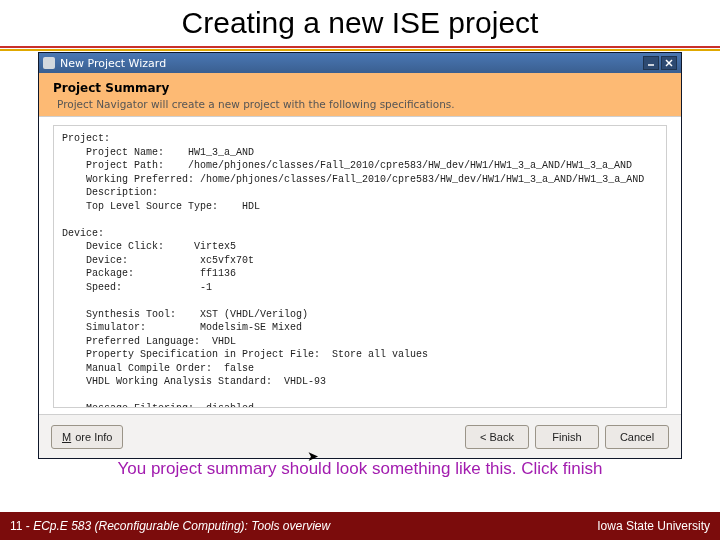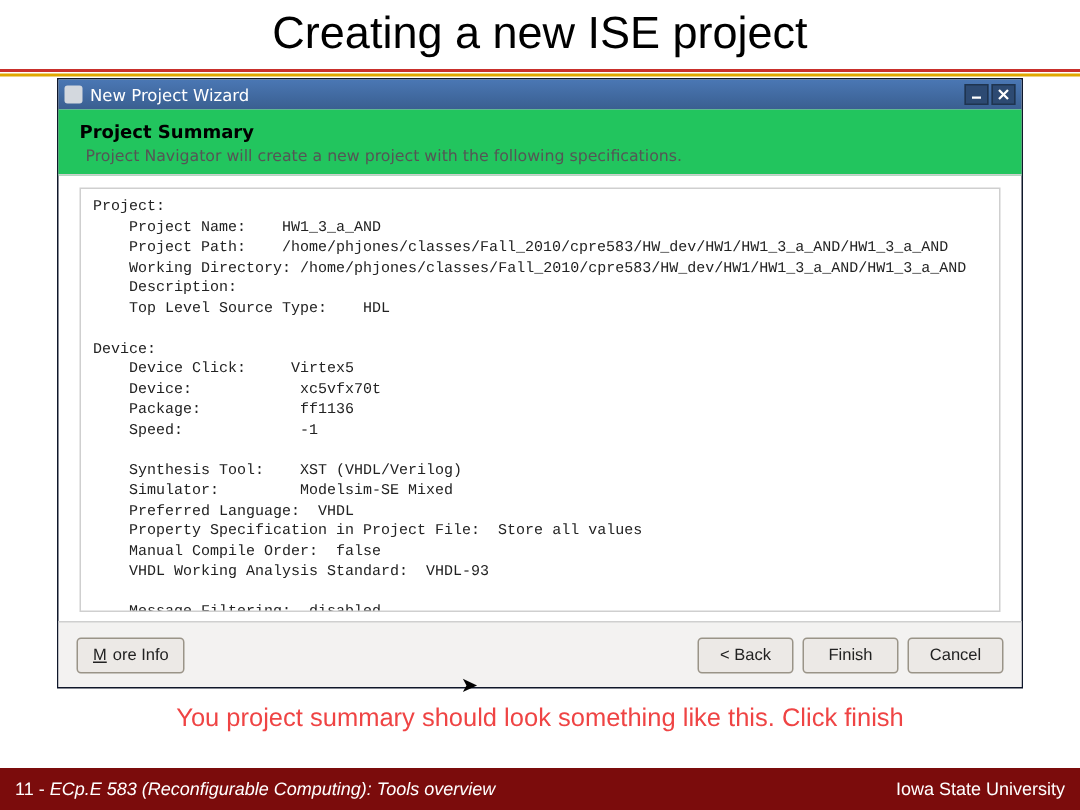--- a/index.html
+++ b/index.html
@@ -9,31 +9,31 @@
   .rule-wrap { margin-top: 6px; }
   .rule1 { height: 2px; background: #c9302c; }
   .rule2 { height: 2px; background: #e0a800; margin-top: 1px; }
   .screenshot-frame { margin: 1px 38px 0 38px; border: 1px solid #0f172a; height: 407px; background: #fff; position: relative; }
   .win { position: absolute; inset: 0; display: flex; flex-direction: column; font-family: "DejaVu Sans", Arial, sans-serif; }
   .titlebar { height: 20px; background: linear-gradient(#4a77b4, #3a5f90); color: #fff; display: flex; align-items: center; padding: 0 4px; font-size: 11px; }
   .titlebar .ticon { width: 12px; height: 12px; background: #d3d8de; border-radius: 2px; margin-right: 5px; }
   .titlebar .spacer { flex: 1; }
   .titlebar .wbtn { width: 16px; height: 14px; background: #2d4a72; border: 1px solid #1f344f; margin-left: 2px; display: flex; align-items: center; justify-content: center; }
   .wbtn svg { display: block; }
-  .wiz-head { padding: 8px 14px 6px; border-bottom: 1px solid #cfcfcf; background: #22c55e; }
+  .wiz-head { padding: 8px 14px 6px; border-bottom: 1px solid #cfcfcf; background: #fdba74; }
   .wiz-head .h1 { font-weight: bold; font-size: 12px; color: #000; margin-bottom: 3px; }
   .wiz-head .h2 { font-size: 10.5px; color: #555; margin-left: 4px; }
   .wiz-body { flex: 1; padding: 8px 14px 6px; font-family: "Courier New", monospace; font-size: 10px; color: #222; overflow: hidden; }
   .bodybox { border: 1px solid #cfcfcf; background: #fff; height: 100%; padding: 6px 8px; line-height: 1.35; white-space: pre; overflow: hidden; }
   .wiz-footer { height: 44px; border-top: 1px solid #cfcfcf; display: flex; align-items: center; padding: 0 12px; gap: 6px; background: #f3f2f1; }
   .wiz-footer .fspacer { flex: 1; }
   .gbtn { height: 24px; padding: 0 10px; min-width: 64px; background: #ece9e6; border: 1px solid #9a9488; border-radius: 3px; font-size: 11px; color: #222; display: inline-flex; align-items: center; justify-content: center; gap: 4px; }
   .gbtn .u { text-decoration: underline; }
   .ptr { position: absolute; left: 268px; top: 396px; font-size: 14px; line-height: 1; pointer-events: none; }
-  .caption { text-align: center; font-size: 17px; color: #ef4444; margin-top: 10px; padding: 0 20px; }
+  .caption { text-align: center; font-size: 17px; color: #a21caf; padding: 0 20px; }
   .footer { position: absolute; left: 0; right: 0; bottom: 0; height: 28px; background: #7b0c0c; color: #fff; display: flex; align-items: center; font-size: 12px; padding: 12px 10px; }
   .footer .left { font-style: italic; }
   .footer .left .pg { font-style: normal; }
   .footer .right { margin-left: auto; }
 </style>
 </head>
 <body>
 
 <div class="slide">
   <div class="title">Creating a new ISE project</div>
@@ -64,21 +64,21 @@
 
       <div class="wiz-head">
         <div class="h1">Project Summary</div>
         <div class="h2">Project Navigator will create a new project with the following specifications.</div>
       </div>
 
       <div class="wiz-body">
         <div class="bodybox"><span>Project:</span>
     <span>Project Name:</span>    <span>HW1_3_a_AND</span>
     <span>Project Path:</span>    <span>/home/phjones/classes/Fall_2010/cpre583/HW_dev/HW1/HW1_3_a_AND/HW1_3_a_AND</span>
-    <span>Working Directory:</span> <span>/home/phjones/classes/Fall_2010/cpre583/HW_dev/HW1/HW1_3_a_AND/HW1_3_a_AND</span>
+    <span>Working Preferred:</span> <span>/home/phjones/classes/Fall_2010/cpre583/HW_dev/HW1/HW1_3_a_AND/HW1_3_a_AND</span>
     <span>Description:</span>
     <span>Top Level Source Type:</span>    <span>HDL</span>
 
 <span>Device:</span>
     <span>Device Click:</span>     <span>Virtex5</span>
     <span>Device:</span>            <span>xc5vfx70t</span>
     <span>Package:</span>           <span>ff1136</span>
     <span>Speed:</span>             <span>-1</span>
 
     <span>Synthesis Tool:</span>    <span>XST (VHDL/Verilog)</span>

